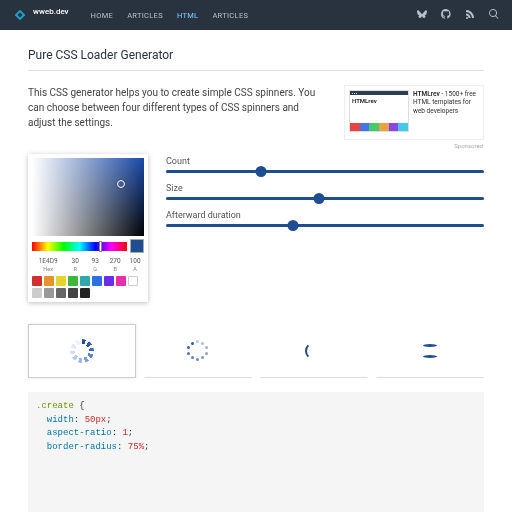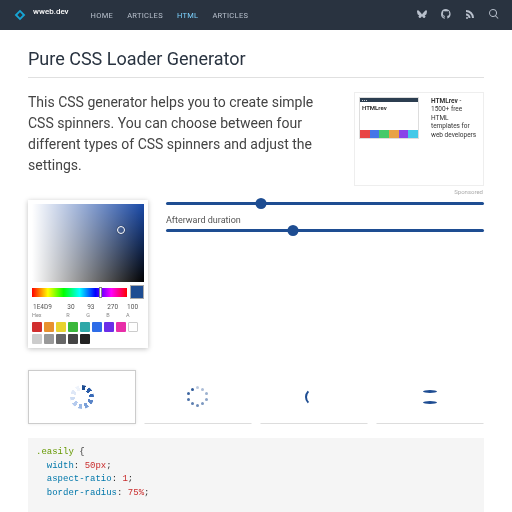--- a/index.html
+++ b/index.html
@@ -8,44 +8,44 @@
 .logo-wrap{display:flex;gap:5px}
 .logo{width:16px;height:16px;display:flex;align-items:center;justify-content:center}
 .logo svg{fill:#17a5d4}
 .brand{color:#fff;font-size:8px;font-weight:500}
 nav{display:flex;gap:14px;margin-left:14px}
 nav a{color:#b8c0cc;font-size:7.5px;text-decoration:none;letter-spacing:0.3px}
 nav a.active{color:#7dd3ff}
 .nav-icons{margin-left:auto;display:flex;gap:12px;align-items:center}
 .nav-icons svg{width:12px;height:12px;fill:#b8c0cc}
 .container{padding:18px 28px}
-h1{font-size:18px;font-weight:400;color:#293340;margin-bottom:8px}
+h1{font-size:12px;font-weight:400;color:#293340;margin-bottom:8px}
 .rule{border:none;border-top:1px solid #e0e0e0;margin-bottom:14px}
 .top-row{display:flex;gap:16px}
-.desc{flex:1;font-size:14px;line-height:1.5;color:#444}
+.desc{flex:1;font-size:10px;line-height:1.5;color:#444}
 .desc p{margin-bottom:10px}
-.ad{width:130px;border:1px solid #eee;padding:4px;display:flex;gap:12px;position:relative}
+.ad{width:140px;border:1px solid #eee;padding:4px;display:flex;gap:4px;position:relative}
 .ad-img{width:60px;height:42px;background:#fff;border:1px solid #ddd;display:flex;flex-direction:column;position:relative;overflow:hidden}
 .ad-bar{height:4px;background:#2c3e50;display:flex;align-items:center;padding:0 2px;gap:1px}
 .ad-dot{width:1px;height:1px;background:#fff;border-radius:50%}
 .ad-logo{font-size:6px;font-weight:700;color:#333;padding:2px}
 .ad-strip{position:absolute;bottom:0;left:0;right:0;height:8px;display:flex}
 .ad-strip span{flex:1}
 .ad-text{font-size:6.5px;line-height:1.3;flex:1}
 .ad-text b{font-weight:700}
 .sponsored{position:absolute;right:0;bottom:-10px;font-size:6px;color:#aaa}
 .controls{display:flex;gap:18px;margin-top:14px}
 .picker{width:120px;background:#fff;box-shadow:0 1px 5px rgba(0,0,0,0.25);padding:4px}
 .gradient{width:112px;height:78px;background:linear-gradient(to right,#fff,rgba(255,255,255,0)),linear-gradient(to top,#000,rgba(0,0,0,0)),#1a4aa8;position:relative}
 .picker-marker{position:absolute;width:8px;height:8px;border:1px solid #fff;border-radius:50%;box-shadow:0 0 1px #000;left:85px;top:22px}
 .hue-row{display:flex;gap:3px;margin-top:3px;align-items:center}
 .hue{flex:1;height:9px;background:linear-gradient(to right,red,#ff0,#0f0,#0ff,#00f,#f0f,red);position:relative}
 .hue-marker{position:absolute;width:3px;height:11px;background:#fff;border:1px solid #888;top:-1px;left:70%}
 .swatch{width:14px;height:14px;background:#1E4D92;border:1px solid #aaa}
-.inputs{display:flex;gap:2px;margin-top:3px;font-size:6px;text-align:left}
+.inputs{display:flex;gap:2px;margin-top:3px;font-size:6px;text-align:center}
 .inputs div{flex:1}
 .inputs .val{border:none;padding:1px;font-size:6.5px;color:#555}
 .inputs .lbl{color:#888;font-size:5.5px}
 .inputs .hex{flex:1.8}
 .swatches{margin-top:4px;display:flex;flex-wrap:wrap;gap:2px}
 .sw{width:10px;height:10px;border-radius:1px}
 .sliders{flex:1;padding-top:2px}
 .slider-group{margin-bottom:10px}
 .slider-label{font-size:9px;color:#555;margin-bottom:4px}
 .slider{width:100%;height:3px;background:#1E4D92;border-radius:2px;position:relative}
@@ -181,22 +181,29 @@
           <div class="sw" style="background: rgb(204, 204, 204);"></div>
           <div class="sw" style="background: rgb(153, 153, 153);"></div>
           <div class="sw" style="background: rgb(102, 102, 102);"></div>
           <div class="sw" style="background: rgb(68, 68, 68);"></div>
           <div class="sw" style="background: rgb(34, 34, 34);"></div>
         </div>
     </div>
 
     <div class="sliders" id="sliders">
         <div class="slider-group">
+          <div class="slider-label">Count</div>
           <div class="slider">
             <div class="thumb" style="left:30%"></div>
+          </div>
+        </div>
+        <div class="slider-group">
+          <div class="slider-label">Size</div>
+          <div class="slider">
+            <div class="thumb" style="left:48%"></div>
           </div>
         </div>
         <div class="slider-group">
           <div class="slider-label">Afterward duration</div>
           <div class="slider">
             <div class="thumb" style="left:40%"></div>
           </div>
         </div>
       </div>
   </div>
@@ -221,21 +228,21 @@
       </div>
     <div class="variant">
         <div class="spinner3"></div>
       </div>
     <div class="variant">
         <div class="spinner4"></div>
       </div>
   </div>
 
   <div class="code-section">
-    <pre id="code"><span class="sel">.easily</span> <span class="punct">{</span>
+    <pre id="code"><span class="sel">.create</span> <span class="punct">{</span>
   <span class="prop">width</span><span class="punct">:</span><span class="val-css"> 50px</span><span class="punct">;</span>
   <span class="prop">aspect-ratio</span><span class="punct">:</span><span class="val-css"> 1</span><span class="punct">;</span>
   <span class="prop">border-radius</span><span class="punct">:</span><span class="val-css"> 75%</span><span class="punct">;</span>
   
   
   <span class="punct"></span>
     
     
     
   

